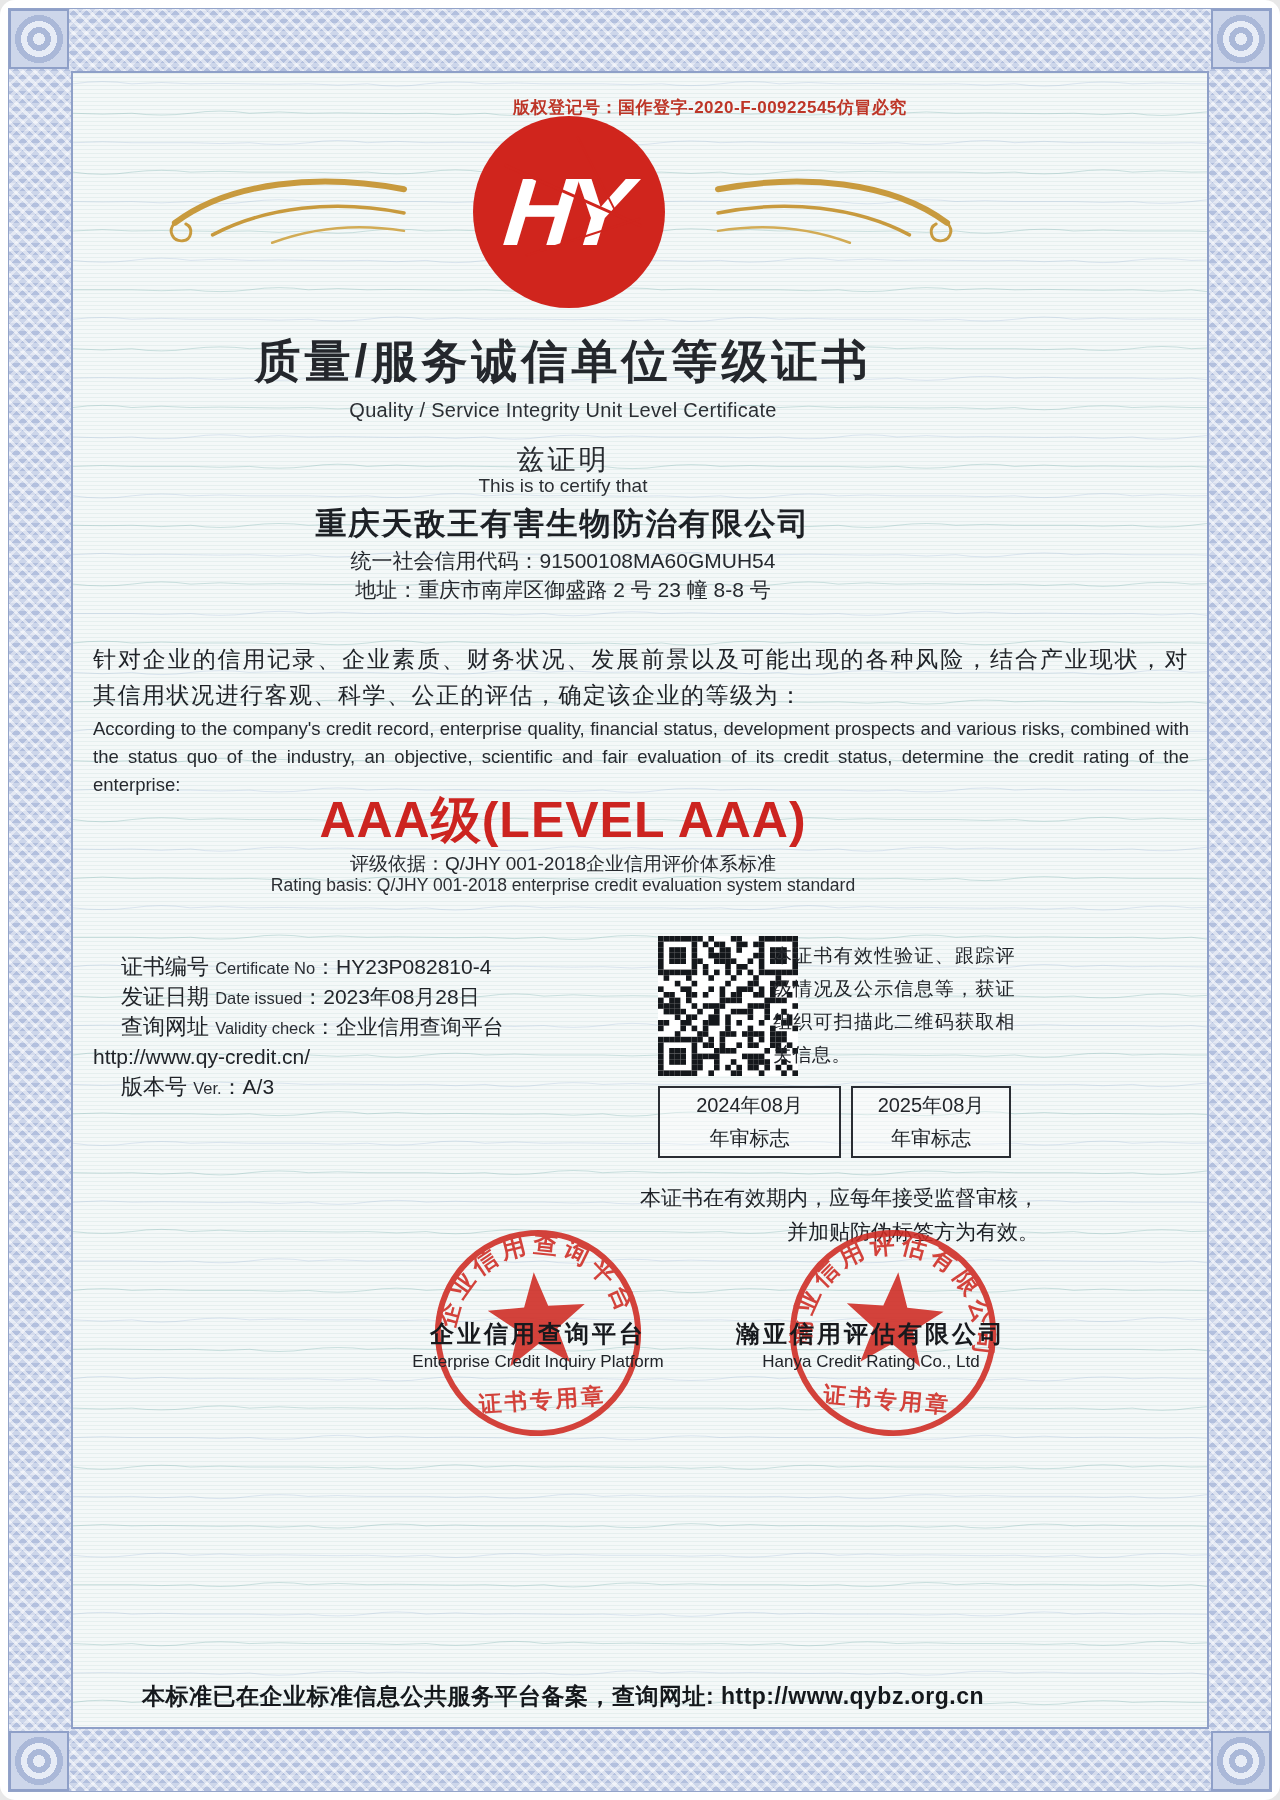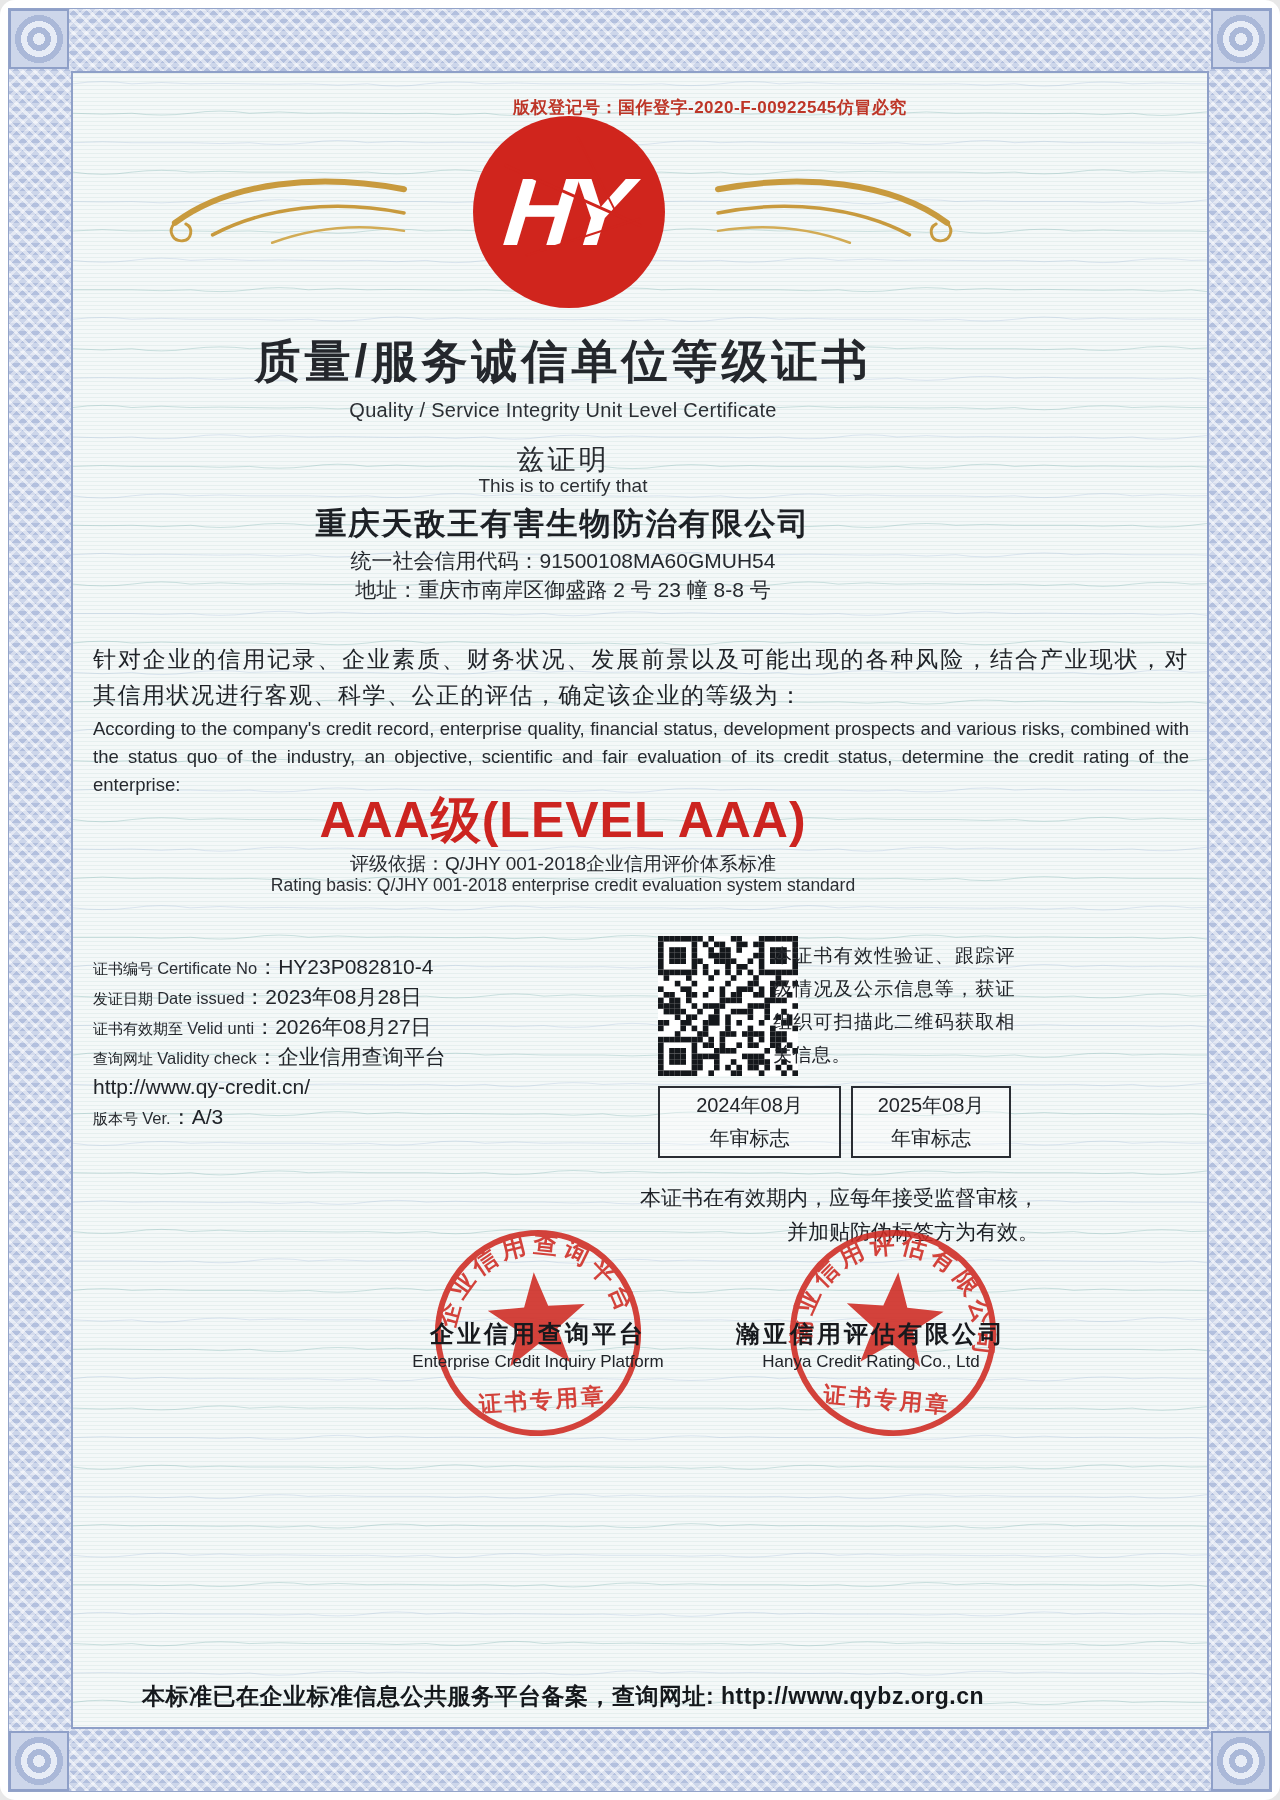--- a/index.html
+++ b/index.html
@@ -45,21 +45,21 @@
   
   .para{position:absolute;left:20px;width:1096px;text-align:justify;}
   .para-cn{top:568px;font-size:23px;line-height:36px;letter-spacing:1.5px;color:#202328;}
   .para-en{top:642px;font-size:18.5px;line-height:28px;color:#26292e;}
   
   .rating{top:714px;font-size:50px;font-weight:800;color:#cc2420;letter-spacing:1px;}
   .basis-cn{top:778px;font-size:19px;color:#26292e;}
   .basis-en{top:802px;font-size:17.5px;color:#2b2e33;text-align:center;}
   
   .details{position:absolute;left:20px;top:880px;line-height:28px;white-space:nowrap;}
-  .d-cn{font-size:15px;color:#212429;}
+  .d-cn{font-size:22px;color:#212429;margin-left:28px;}
   .d-en{font-size:16.5px;color:#2a2d33;}
   .d-val{font-size:21px;color:#212429;}
   
   .qr{position:absolute;left:585px;top:863px;width:140px;height:140px;background:#fff;}
   .qr svg{display:block;width:140px;height:140px;}
   .qr-note{position:absolute;left:700px;top:866px;width:242px;font-size:19px;line-height:33px;
     text-align:justify;color:#212429;letter-spacing:.5px;}
   
   .mark-box{position:absolute;top:1013px;height:72px;border:2px solid #2a2d33;box-sizing:border-box;
     background:rgba(255,255,255,.35);text-align:center;font-size:20px;color:#212429;
@@ -191,23 +191,20 @@
       <div class="axis rating">AAA级(LEVEL AAA)</div>
       <div class="axis basis-cn">评级依据：Q/JHY 001-2018企业信用评价体系标准</div>
       <div class="axis basis-en">Rating basis: Q/JHY 001-2018 enterprise credit evaluation system standard</div>
 
       <div class="details">
         <div>
           <span class="d-cn">证书编号 </span><span class="d-en">Certificate No</span><span class="d-val">：</span><span class="d-val">HY23P082810-4</span>
         </div>
         <div>
           <span class="d-cn">发证日期 </span><span class="d-en">Date issued</span><span class="d-val">：</span><span class="d-val">2023年08月28日</span>
-        </div>
-        <div>
-          <span class="d-cn">证书有效期至 </span><span class="d-en">Velid unti</span><span class="d-val">：</span><span class="d-val">2026年08月27日</span>
         </div>
         <div>
           <span class="d-cn">查询网址 </span><span class="d-en">Validity check</span><span class="d-val">：</span><span class="d-val">企业信用查询平台</span>
         </div>
         <div>
           <span class="d-val">http://www.qy-credit.cn/</span>
         </div>
         <div>
           <span class="d-cn">版本号 </span><span class="d-en">Ver.</span><span class="d-val">：</span><span class="d-val">A/3</span>
         </div>

